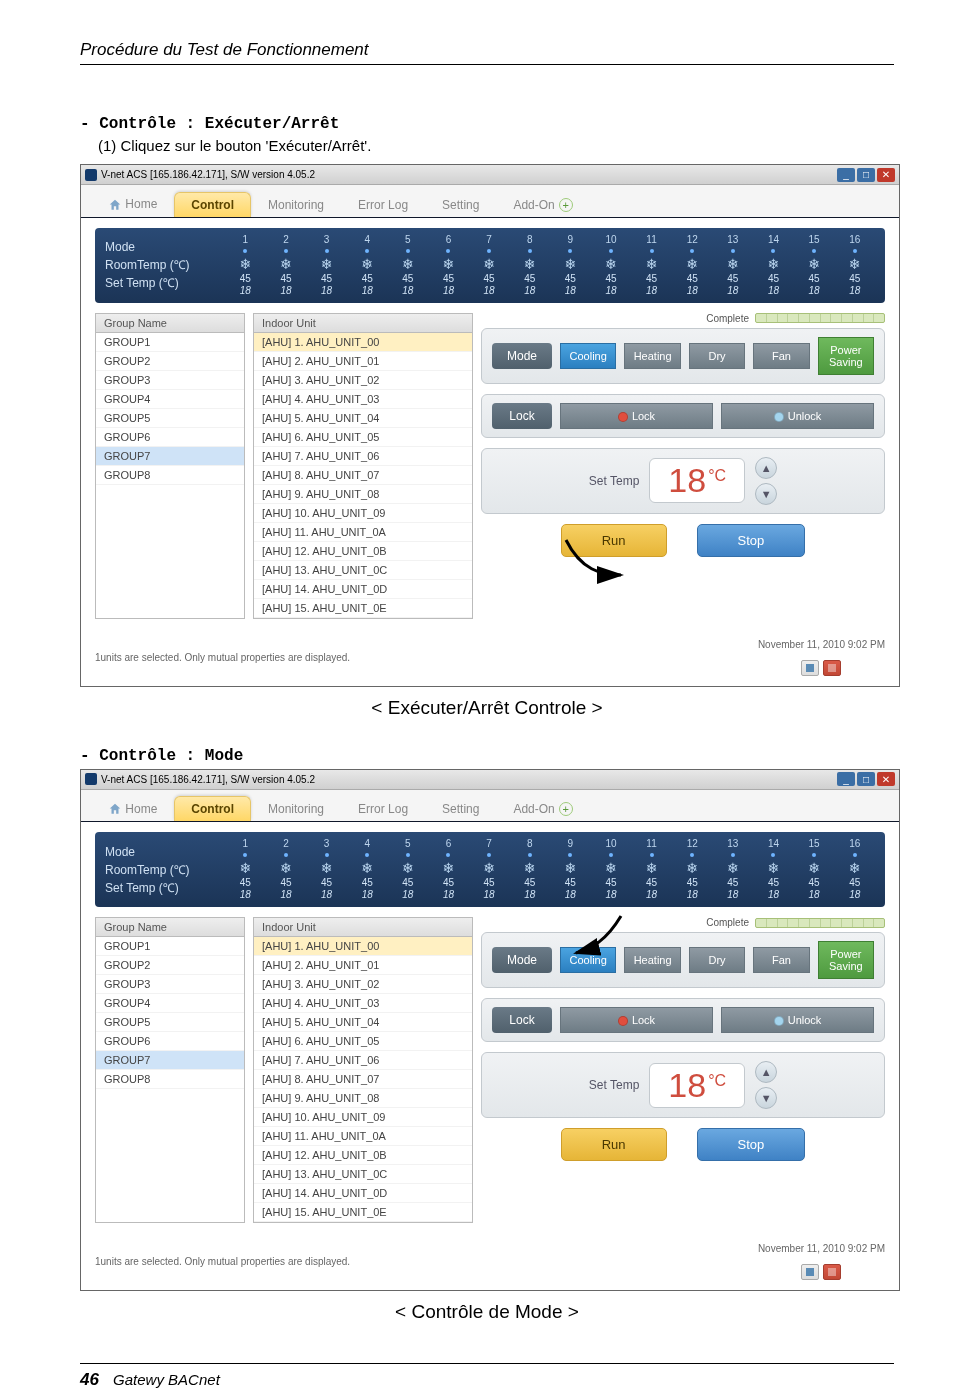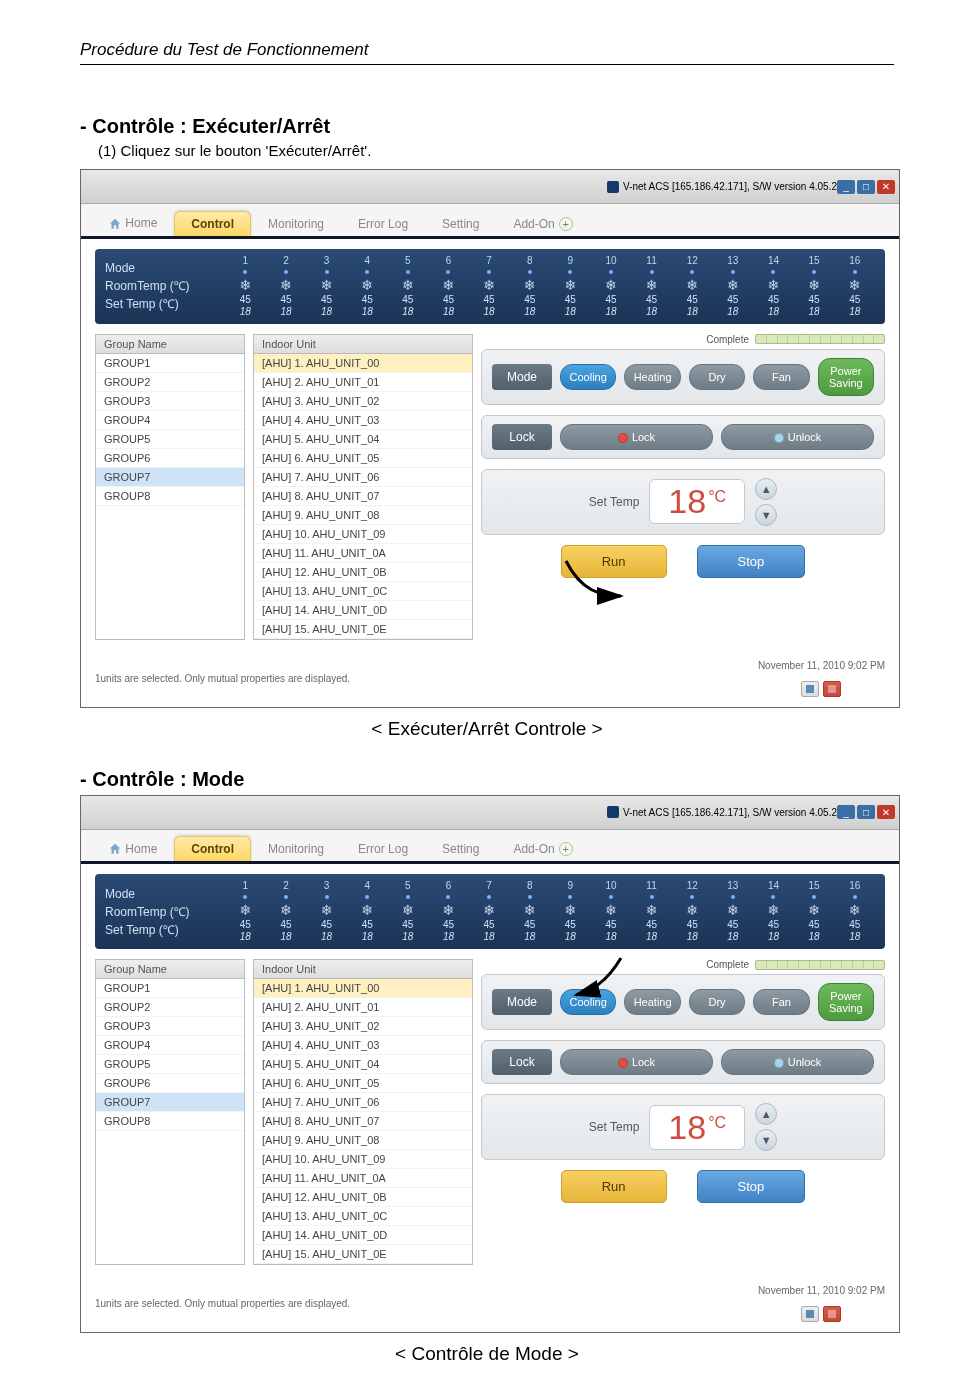--- a/index.html
+++ b/index.html
@@ -1,34 +1,34 @@
 <!DOCTYPE html>
 <html><head>
 <meta charset="utf-8">
 <style>
   * { margin: 0; padding: 0; box-sizing: border-box; }
   body { font-family: Arial, sans-serif; width: 954px; background: #fff; color: #000; padding: 40px 60px 40px 80px; }
   
   .page-header { font-style: italic; font-size: 17px; margin-bottom: 4px; }
   .header-rule { border: none; border-top: 1px solid #000; margin-bottom: 50px; }
   
-  .section-title { font-weight: bold; font-size: 20px; margin-bottom: 4px; }
+  .section-title { font-weight: bold; font-size: 16px; margin-bottom: 4px; font-family: Liberation Mono, monospace; }
   .section-step { font-size: 15px; margin-left: 18px; margin-bottom: 10px; }
   
   .window { width: 820px; margin: 0 auto 10px auto; border: 1px solid #666; background: #fff; }
-  .titlebar { background: linear-gradient(#e8e8e8,#d0d0d0); height: 34px; display: flex; align-items: center; justify-content: flex-end; padding: 0 4px; font-size: 10px; border-bottom: 1px solid #aaa; }
+  .titlebar { background: linear-gradient(#e8e8e8,#d0d0d0); height: 20px; display: flex; align-items: center; justify-content: space-between; padding: 0 4px; font-size: 10px; border-bottom: 1px solid #aaa; }
   .titlebar .tleft { display: flex; align-items: center; gap: 4px; }
   .titlebar .wicon { width: 12px; height: 12px; background: #133a6b; border-radius: 2px; }
   .titlebar .wbtns { display: flex; gap: 2px; }
   .titlebar .wbtn { width: 18px; height: 14px; display: flex; align-items: center; justify-content: center; font-size: 10px; color: #fff; border-radius: 2px; }
   .wbtn.min { background: #3b6ea5; }
   .wbtn.max { background: #3b6ea5; }
   .wbtn.close { background: #c0392b; }
   
-  .tabbar { display: flex; align-items: flex-end; padding: 6px 10px 0 10px; gap: 0; border-bottom: 3px solid #0f172a; background: #f5f5f5; }
+  .tabbar { display: flex; align-items: flex-end; padding: 6px 10px 0 10px; gap: 0; border-bottom: 1px solid #0f172a; background: #f5f5f5; }
   .tab { padding: 5px 16px; font-size: 12px; color: #444; border: 1px solid transparent; border-bottom: none; border-radius: 6px 6px 0 0; position: relative; }
   .tab .subtle { color: #888; }
   .tab.active { background: linear-gradient(#ffe9a8,#ffd766); border-color: #e6c568; font-weight: bold; color: #5a4500; box-shadow: 0 -1px 3px rgba(0,0,0,0.15); }
   .tab .plus { display:inline-block; width:14px; height:14px; border:1px solid #9ecb7a; border-radius:50%; color:#5a9a3a; line-height:12px; text-align:center; margin-left:4px; font-size:11px; }
   .tab .homeicon { width:14px; height:14px; display:inline-block; vertical-align:middle; }
   
   .content { padding: 10px 14px 14px 14px; }
   
   .unit-strip { background: linear-gradient(#2a4a75,#1b3456); border-radius: 4px; padding: 6px 10px; display: flex; align-items: center; color: #cfe0f2; font-size: 12px; }
   .unit-left { width: 120px; line-height: 1.5; }
@@ -52,21 +52,21 @@
   .list-item.sel-blue { background: #cfe3f7; }
   .list-item.sel-gold { background: #fff0c2; }
   
   .right-top { display:flex; justify-content:flex-end; font-size:10px; color:#555; margin-bottom:4px; align-items:center; gap:6px; }
   .progress { width: 130px; height: 10px; background:#d9e8bd; border:1px solid #a7c078; border-radius:2px; display:flex; }
   .progress .seg { flex:1; border-right:1px solid #bcd199; }
   .progress .seg:last-child { border-right:none; }
   
   .panel { background: linear-gradient(#f0f2f4,#e3e7ea); border: 1px solid #c3c9ce; border-radius: 6px; padding: 8px 10px; margin-bottom: 10px; display: flex; align-items: center; gap: 8px; }
   .panel-label { background: linear-gradient(#6a7a87,#50606c); color: #fff; padding: 6px 12px; border-radius: 4px; font-size: 12px; min-width: 60px; text-align: center; }
-  .pbtn { flex:1; text-align:center; padding: 6px 4px; border-radius: 12px; font-size: 11px; color: #fff; background: linear-gradient(#8f9aa3,#6e7c85); border:1px solid #67747d; }
+  .pbtn { flex:1; text-align:center; padding: 6px 4px; border-radius: 0; font-size: 11px; color: #fff; background: linear-gradient(#8f9aa3,#6e7c85); border:1px solid #67747d; }
   .pbtn.cool { background: linear-gradient(#4aa3e0,#2b7fc0); border-color:#2a6ea3; }
   .pbtn.green { background: linear-gradient(#6fb95d,#4e9a3f); border-color:#3f7f33; }
   
   .lock-dot { width:10px; height:10px; border-radius:50%; display:inline-block; vertical-align:middle; margin-right:4px; border:1px solid rgba(0,0,0,0.2); }
   .lock-dot.red { background:#e14e3e; }
   .lock-dot.sky { background:#a4d5ee; }
   
   .temp-panel { display:flex; align-items:center; gap: 10px; }
   .temp-display { background:#fff; border:1px solid #c3c9ce; border-radius:6px; padding: 2px 18px; display:flex; align-items:center; gap:2px; }
   .temp-val { font-size: 34px; color: #cf4d3e; font-weight: 300; }

